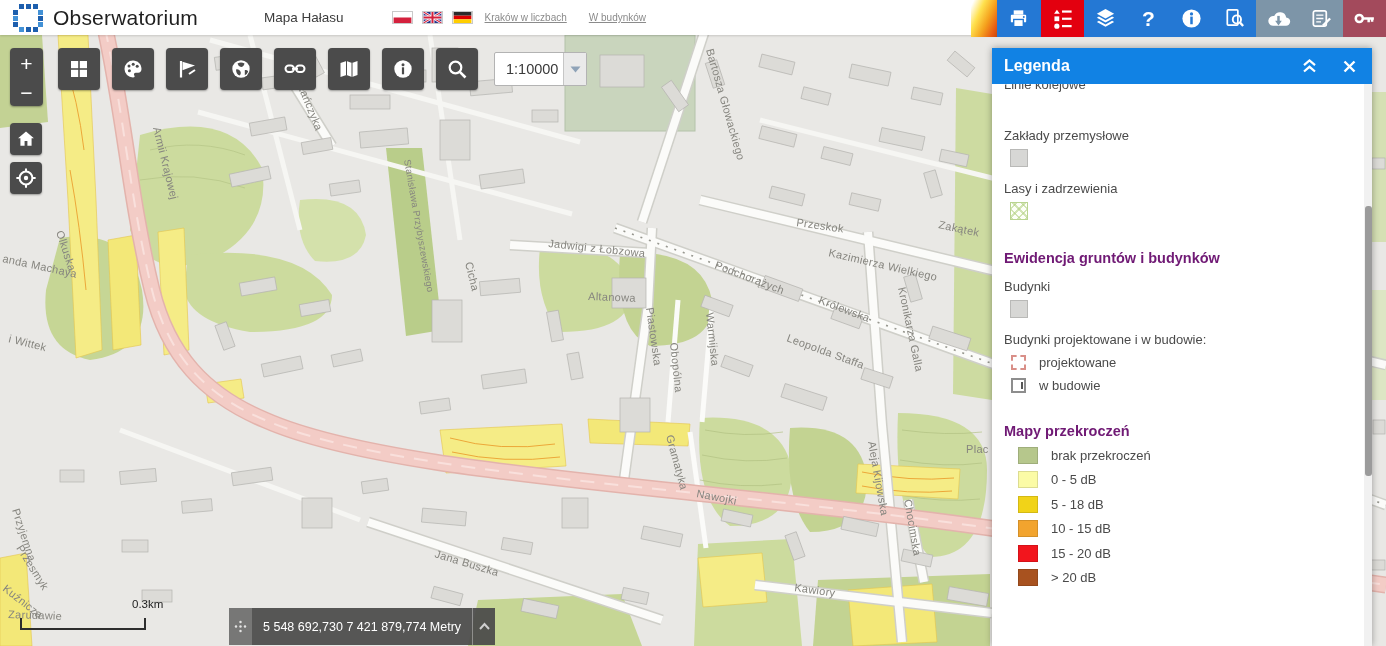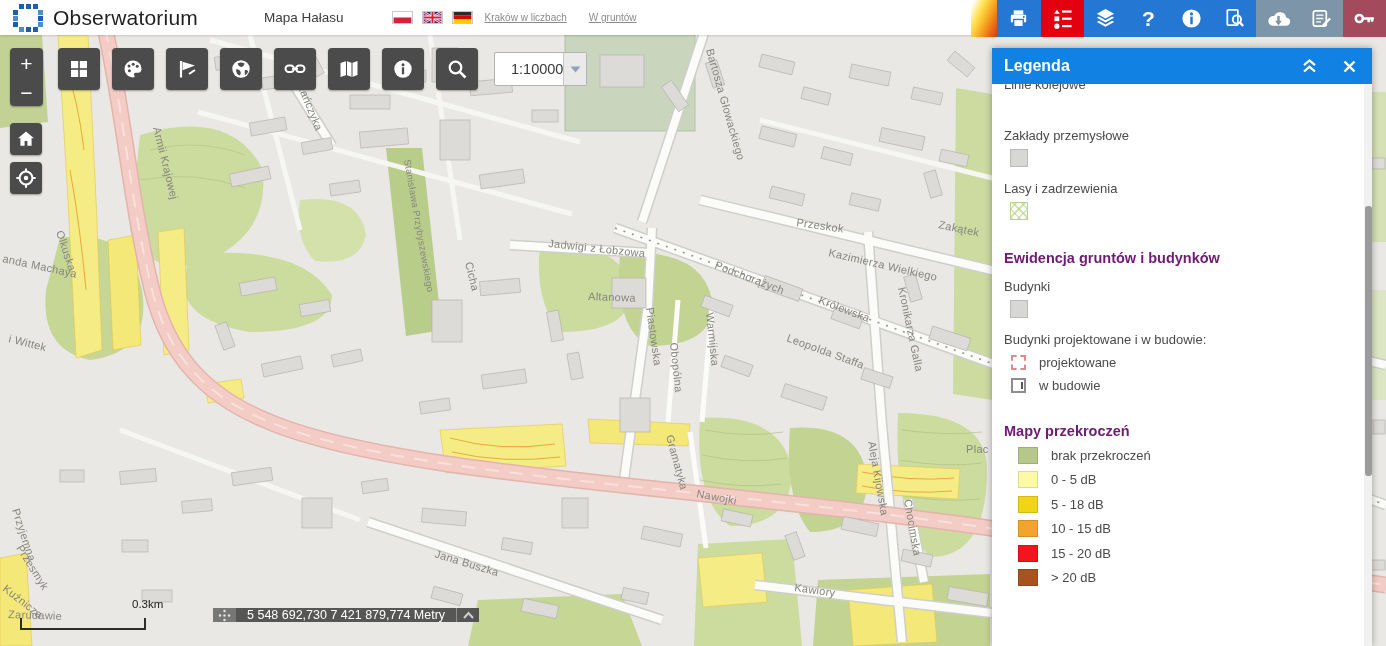--- a/index.html
+++ b/index.html
@@ -36,27 +36,27 @@
   #zoom-control { position:absolute; left:10px; top:48px; width:33px; z-index:20; border-radius:4px; overflow:hidden; box-shadow:0 1px 2px rgba(0,0,0,.35); }
   #zoom-control button { display:block; width:33px; border:none; background:#4b4b4b; color:#fff; font-size:21px; line-height:1; cursor:pointer; }
   #zoom-in { height:30px; border-bottom:1px solid #636363; }
   #zoom-out { height:28px; }
   .tb { width:42px; height:42px; top:48px; }
   #home-btn   { left:10px; top:123px; width:32px; height:32px; }
   #locate-btn { left:10px; top:162px; width:32px; height:32px; }
 
   
   #scale-select { position:absolute; left:494px; top:52px; width:93px; height:34px; background:#fff; border:1px solid #b3b3b3; border-radius:2px; display:flex; align-items:center; z-index:20; cursor:pointer; }
-  #scale-value { flex:1; font-size:14.5px; color:#3a3a3a; padding-left:16px; }
+  #scale-value { flex:1; font-size:14.5px; color:#3a3a3a; padding-left:11px; }
   #scale-drop { width:23px; height:100%; background:#eaeaea; border-left:1px solid #c6c6c6; display:flex; align-items:center; justify-content:center; }
 
   
   #scalebar { position:absolute; left:20px; top:598px; width:150px; height:34px; z-index:15; }
   #scalebar-label { position:absolute; left:112px; top:0; font-size:11.5px; color:#222; }
-  #coord-bar { position:absolute; left:213px; top:608px; height:14px; display:flex; z-index:15; font-size:12.5px; }
+  #coord-bar { position:absolute; left:229px; top:608px; height:37px; display:flex; z-index:15; font-size:12.5px; }
   #coord-crosshair { width:23px; background:rgba(108,108,108,.92); display:flex; align-items:center; justify-content:center; }
   #coord-text { background:rgba(73,73,73,.92); color:#fff; display:flex; align-items:center; padding:0 11px; white-space:nowrap; }
   #coord-expand { width:23px; background:rgba(73,73,73,.92); border-left:1px solid rgba(255,255,255,.35); display:flex; align-items:center; justify-content:center; cursor:pointer; }
 
   
   #legend-panel { position:absolute; left:992px; top:48px; width:380px; height:598px; background:#fff; z-index:25; box-shadow:0 0 7px rgba(0,0,0,.35); }
   #legend-header { height:36px; background:#1182e4; display:flex; align-items:center; }
   #legend-title { color:#fff; font-size:16px; font-weight:bold; padding-left:12px; flex:1; }
   .lg-hbtn { background:none; border:none; cursor:pointer; padding:4px; display:flex; align-items:center; }
   #legend-collapse { margin-right:18px; }
@@ -325,21 +325,21 @@
           <path d="M10.5,0 V13 M0,6.5 H21" stroke="#d4213d" stroke-width="2.4"></path>
         </svg>
       <svg class="flag" viewBox="0 0 21 13">
           <rect width="21" height="4.33" fill="#2b2b2b"></rect>
           <rect y="4.33" width="21" height="4.33" fill="#d00"></rect>
           <rect y="8.66" width="21" height="4.34" fill="#ffce00"></rect>
         </svg>
     </div>
     <nav id="header-links">
       <a href="#">Kraków w liczbach</a>
-      <a href="#">W gruntów</a>
+      <a href="#">W budynków</a>
     </nav>
   </header>
 
   <div id="top-actions">
     <div id="flame-decor"></div>
     <button class="action-btn ab-blue">
       <svg width="23" height="23" viewBox="0 0 24 24">
           <rect x="7" y="3.5" width="10" height="4.5" fill="#fff"></rect>
           <rect x="4" y="8" width="16" height="8" rx="1" fill="#fff"></rect>
           <circle cx="17.5" cy="10.5" r="1" fill="#2478d4"></circle>

